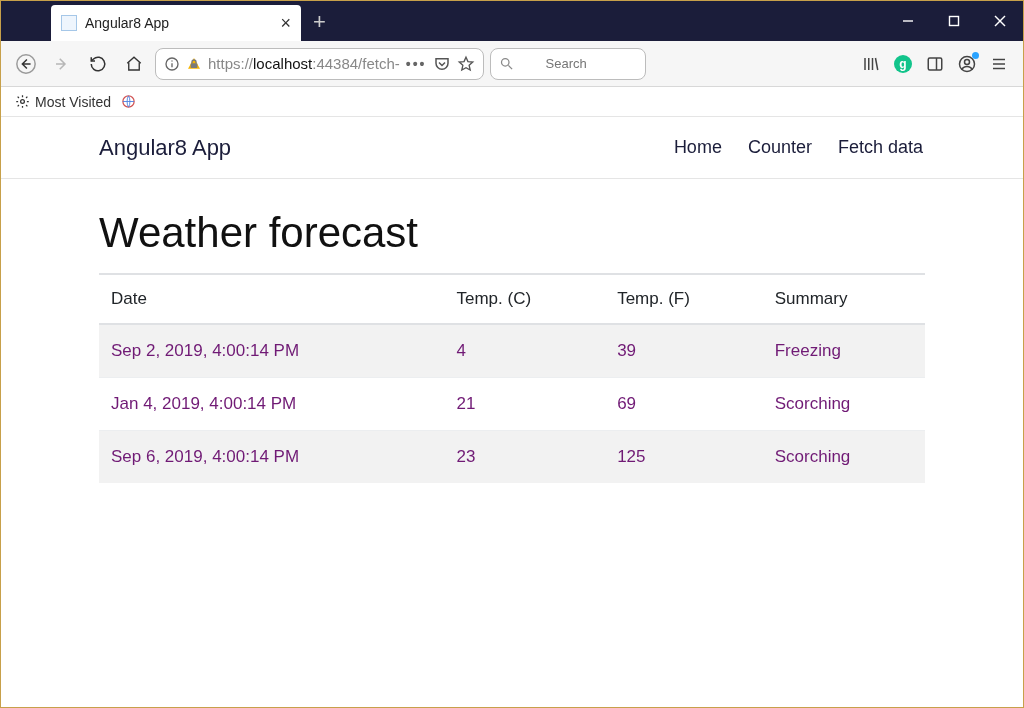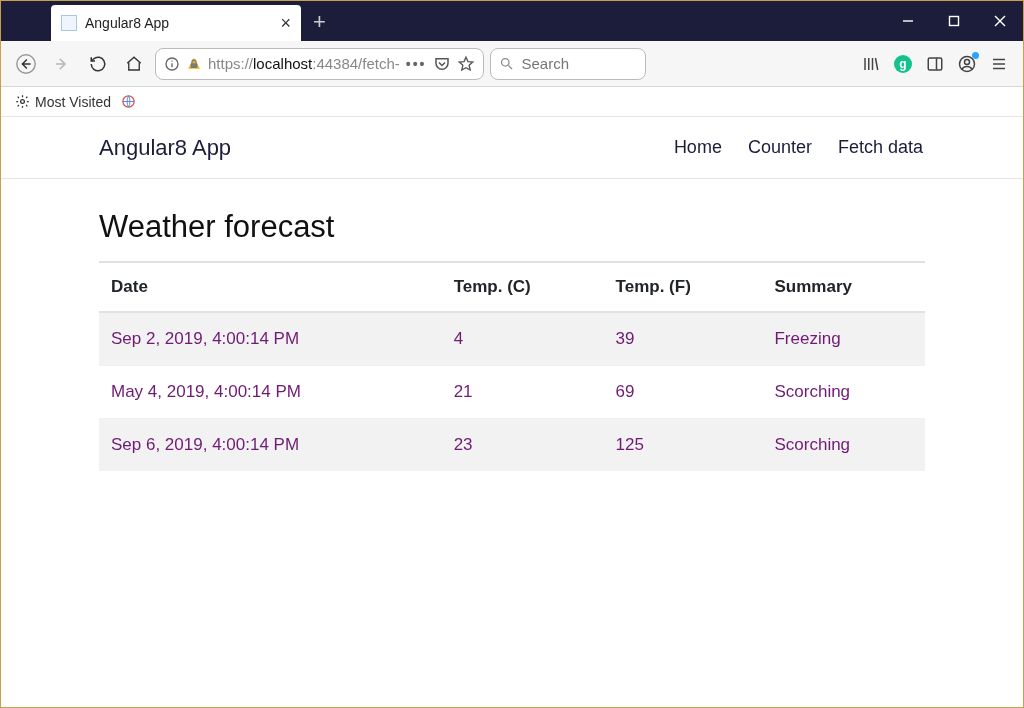--- a/index.html
+++ b/index.html
@@ -56,44 +56,44 @@
   }
   .tbtn.dis{color:#b6b6b6;}
   .urlbar,.searchbar{
     height:32px;border:1px solid #bcbcbc;border-radius:8px;background:#fff;
     display:flex;align-items:center;padding:0 8px;gap:6px;color:#555;
   }
   .urlbar{flex:0 0 290px;}
   .urlbar .url{flex:1;white-space:nowrap;overflow:hidden;font-size:15px;}
   .urlbar .url .host{color:#111;}
   .searchbar{flex:0 0 156px;}
-  .searchbar input{border:none;outline:none;font-size:15px;width:100%;color:#888;background:transparent;}
+  .searchbar input{border:none;outline:none;font-size:13px;width:100%;color:#888;background:transparent;margin-left:24px;}
   .ricons{display:flex;gap:12px;margin-left:auto;align-items:center;padding-right:4px;}
   .ricons .ic{width:20px;height:20px;display:flex;align-items:center;justify-content:center;color:#4a4a4a;}
   
   .bmbar{
     height:30px;background:#fff;border-bottom:1px solid #e5e5e5;
     display:flex;align-items:center;padding:0 14px;gap:10px;font-size:14px;color:#333;
   }
   .bmbar .bm{display:flex;align-items:center;gap:5px;}
   
   .page{background:#fff;}
   .navbar{
     height:62px;border-bottom:1px solid #e5e5e5;
     display:flex;align-items:center;padding:0 0 0 98px;
   }
   .brand{font-size:22px;color:#1b1d3a;}
   .navlinks{margin-left:auto;display:flex;gap:26px;padding-right:100px;}
   .navlinks a{font-size:18px;color:#1b1d3a;text-decoration:none;}
   .content{padding:14px 98px 0 98px;}
-  h1{font-size:31px;font-weight:500;margin:16px 0 16px 0;color:#111;}
+  h1{font-size:42px;font-weight:500;margin:16px 0 16px 0;color:#111;}
   .lead{font-size:18px;color:#222;margin:0 0 24px 0;}
   table{width:100%;border-collapse:collapse;font-size:17px;}
   thead th{
-    text-align:left;font-weight:700;padding:14px 12px;
+    text-align:left;font-weight:400;padding:14px 12px;
     border-top:2px solid #dfe1e4;border-bottom:2px solid #dfe1e4;color:#212529;
   }
   tbody td{padding:16px 12px;border-top:1px solid #eceef0;color:#701a75;}
   tbody tr:nth-child(odd){background:#f2f2f2;}
   
   svg{display:block;}
   
   .gdot{width:18px;height:18px;border-radius:50%;background:#12c48b;display:flex;align-items:center;justify-content:center;color:#fff;font-size:12px;font-weight:bold;}
 </style>
 </head>
@@ -268,21 +268,21 @@
         </tr>
       </thead>
       <tbody>
         <tr>
           <td>Sep 2, 2019, 4:00:14 PM</td>
           <td>4</td>
           <td>39</td>
           <td>Freezing</td>
         </tr>
         <tr>
-          <td>May 4, 2019, 4:00:14 PM</td>
+          <td>Jan 4, 2019, 4:00:14 PM</td>
           <td>21</td>
           <td>69</td>
           <td>Scorching</td>
         </tr>
         <tr>
           <td>Sep 6, 2019, 4:00:14 PM</td>
           <td>23</td>
           <td>125</td>
           <td>Scorching</td>
         </tr>

